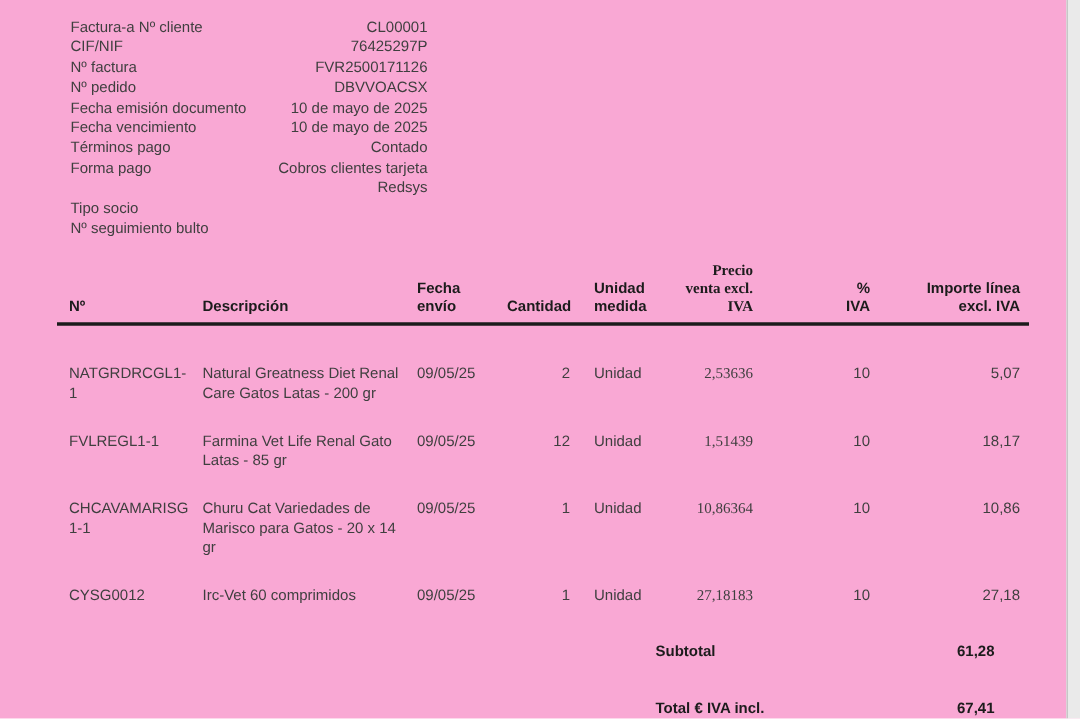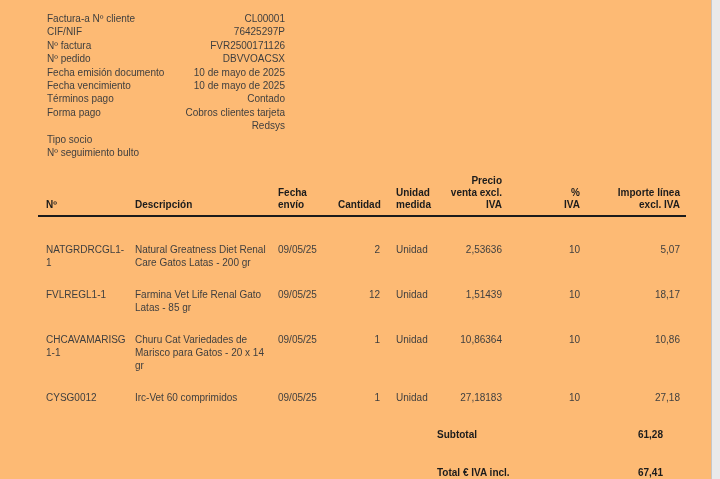--- a/index.html
+++ b/index.html
@@ -12,21 +12,21 @@
     height: 479px;
     overflow: hidden;
     position: relative;
     font-family: "Liberation Sans", sans-serif;
     color: #3f3f3f;
   }
   .page {
     position: relative;
     width: 711px;
     height: 479px;
-    background: #fdba74;
+    background: #f9a8d4;
     padding-top: 12px;
     box-sizing: border-box;
   }
   .edge-strip {
     position: absolute;
     top: 0;
     right: 0;
     width: 8px;
     height: 479px;
     background: #eaeaea;
@@ -79,21 +79,21 @@
     padding: 19px 0 0 0;
     overflow-wrap: anywhere;
   }
   table.items tr.first td { padding-top: 26px; }
   .c-left   { text-align: left; }
   .c-right  { text-align: right; }
   th.h-no, td.d-no           { padding-left: 8px !important; }
   th.h-desc, td.d-desc       { padding-left: 9px !important; padding-right: 4px !important; }
   th.h-cant, td.d-cant       { padding-right: 6px !important; }
   th.h-unidad, td.d-unidad   { padding-left: 10px !important; }
-  th.h-precio, td.d-precio   { padding-right: 2px !important; }
+  th.h-precio, td.d-precio   { padding-right: 2px !important; font-family: Liberation Serif, serif; }
   th.h-iva, td.d-iva         { padding-right: 6px !important; }
   th.h-importe, td.d-importe { padding-right: 6px !important; }
 
   
   .totals {
     margin-left: 437px;
     margin-top: 21px;
     width: 230px;
     font-size: 10px;
   }

